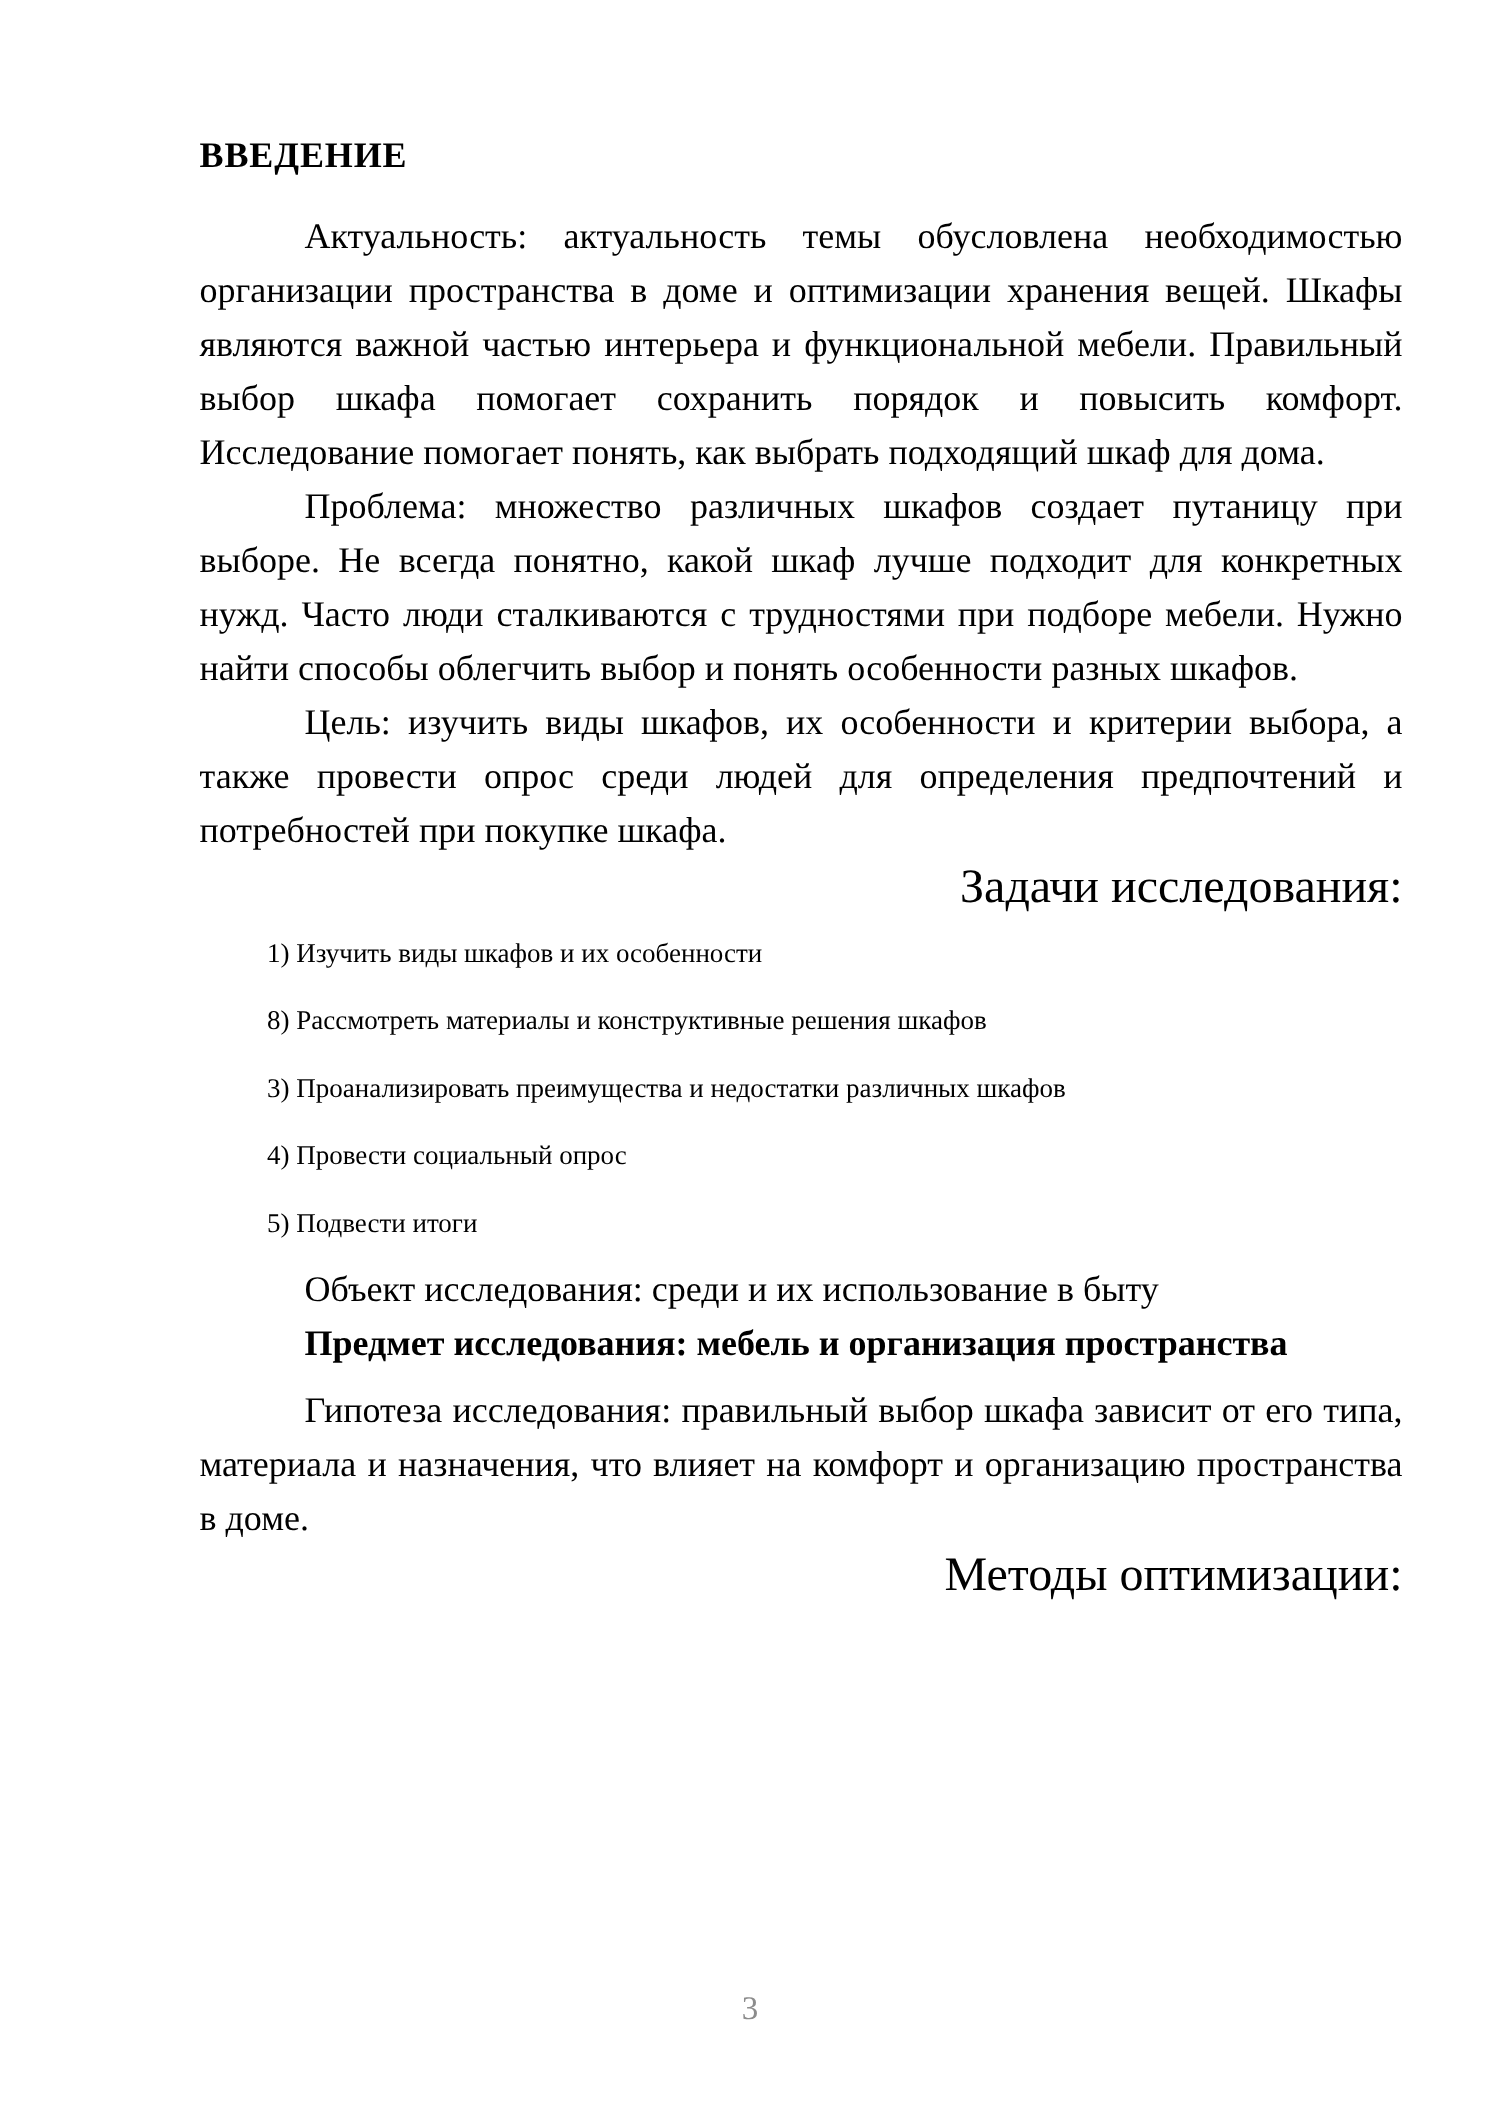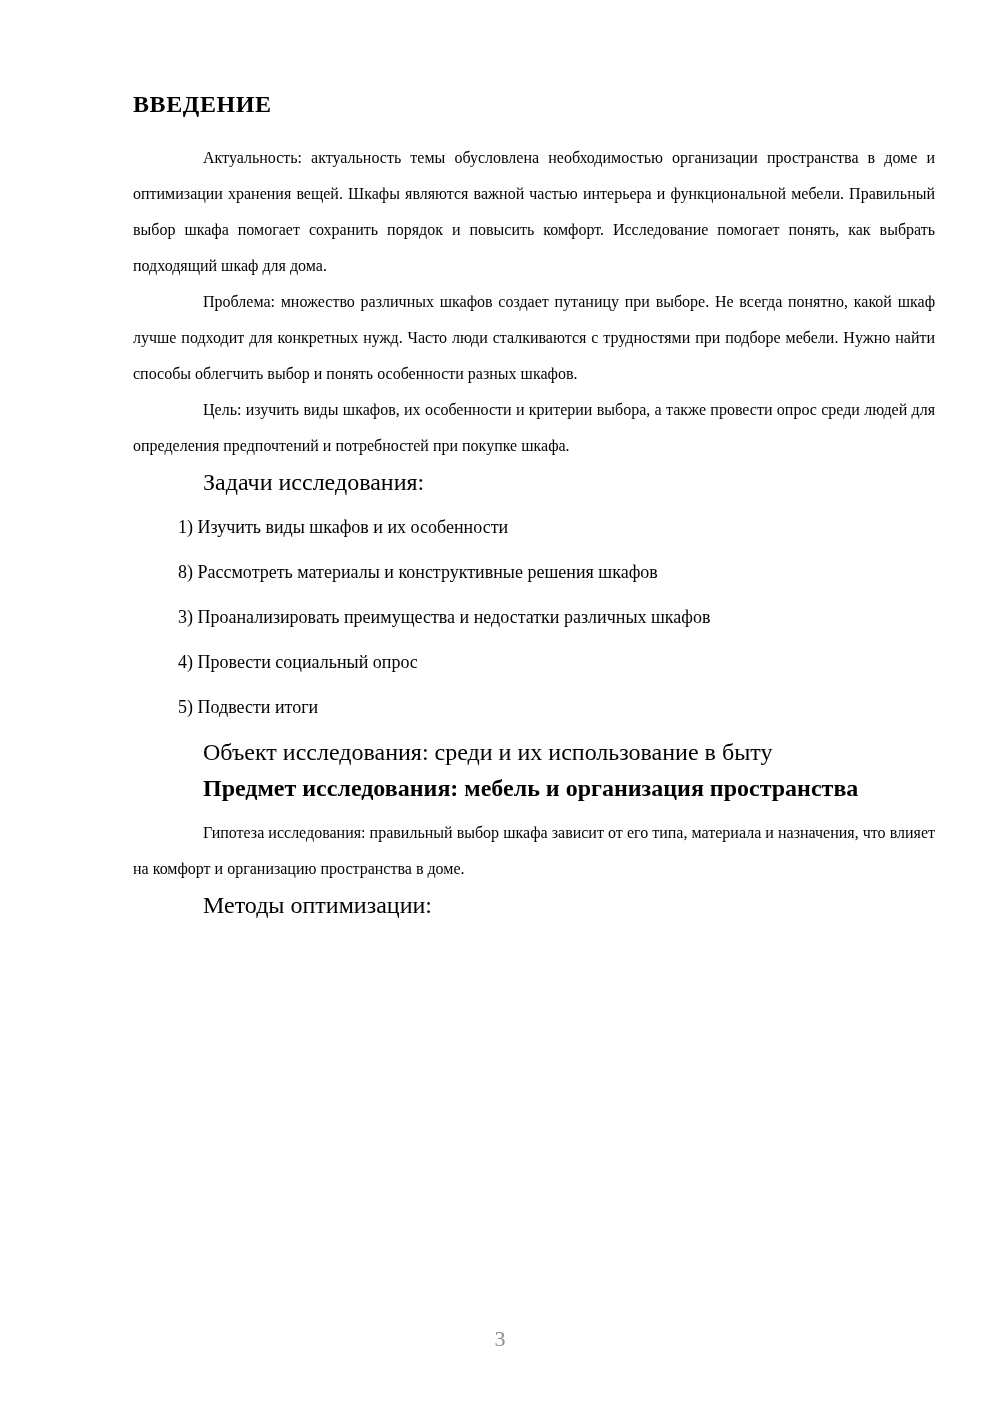--- a/index.html
+++ b/index.html
@@ -38,39 +38,39 @@
   .doc-title {
     font-size: 24px;
     font-weight: bold;
     text-align: left;
     letter-spacing: 0.6px;
     line-height: 36px;
     margin: 0 0 18px 0;
   }
 
   .para {
-    font-size: 16px;
+    font-size: 24px;
     line-height: 36px;
     text-align: justify;
     text-justify: inter-word;
     margin: 0;
     text-indent: 70px;
     hyphens: none;
   }
 
   
 
   .para + .para {
     margin-top: 0;
   }
 
   .subhead {
-    font-size: 24px;
+    font-size: 32px;
     line-height: 36px;
-    text-align: left;
+    text-align: right;
     margin: 0;
     text-indent: 70px;
   }
 
   .list {
     list-style: none;
     margin: 0;
     padding: 0;
   }
 

